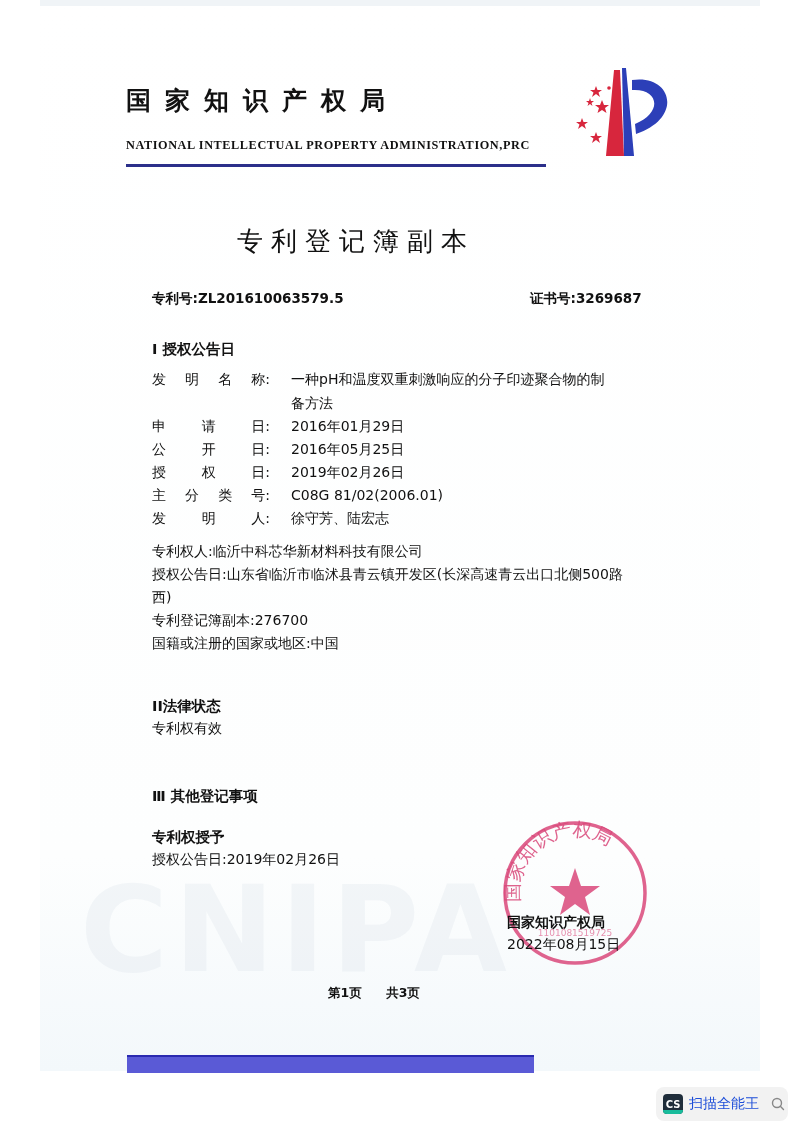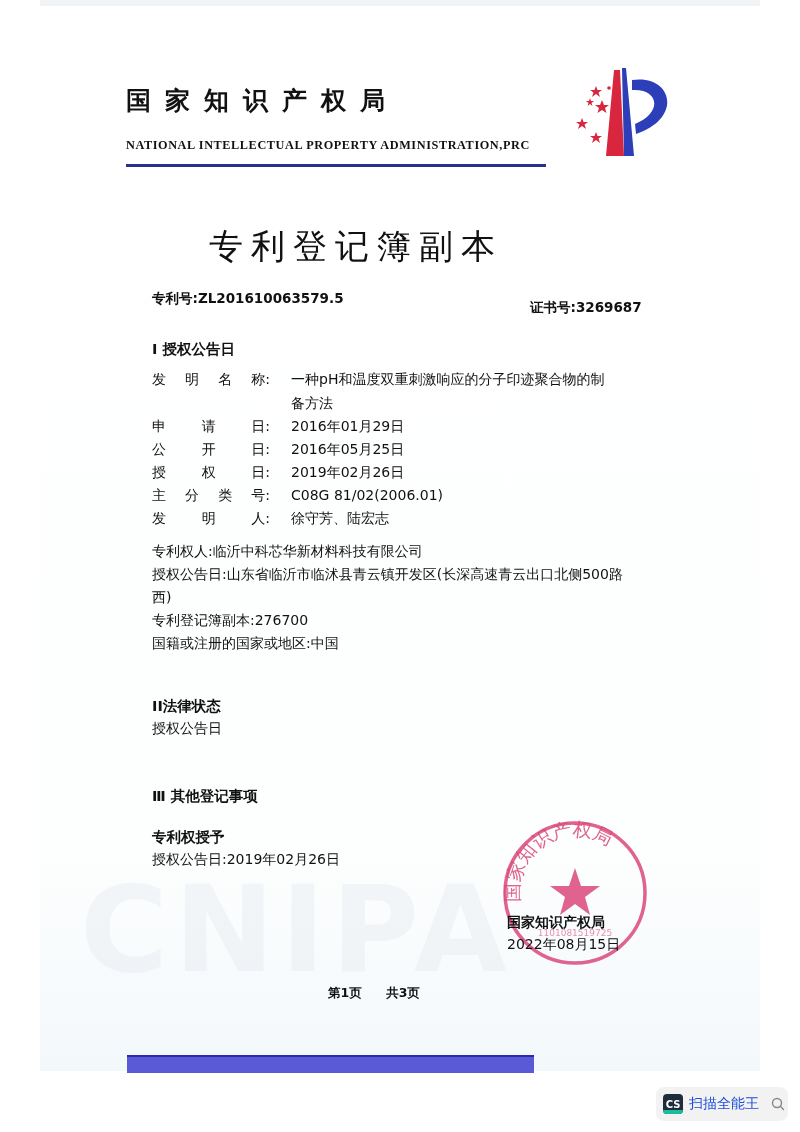--- a/index.html
+++ b/index.html
@@ -10,21 +10,21 @@
   .page-fade-top { position:absolute; left:40px; top:0; width:720px; height:6px; background:#f0f4f7; }
   .blue-strip { position:absolute; left:127px; top:1055px; width:407px; height:16px;
                 background:#5a5ad6; border-top:2px solid #2a2ab0; }
   .org-cn { position:absolute; left:126px; top:84px; font-size:25px; font-weight:bold;
             letter-spacing:14px; font-family:"DejaVu Serif",serif; color:#111; }
   .org-en { position:absolute; left:126px; top:138px; font-size:12.5px; font-weight:bold;
             letter-spacing:0.6px; font-family:"Liberation Serif",serif; color:#111; transform:scaleX(0.98); transform-origin:left; }
   .header-rule { position:absolute; left:126px; top:164px; width:420px; height:3px; background:#2b2f8a; }
   .logo { position:absolute; left:572px; top:64px; width:110px; height:96px; }
   .doc-title { position:absolute; left:0; width:712px; top:224px; text-align:center;
-               font-size:34px; letter-spacing:8px; font-family:"DejaVu Sans",sans-serif; }
+               font-size:26px; letter-spacing:8px; font-family:"DejaVu Sans",sans-serif; }
   .bold { font-weight:bold; }
   .line { position:absolute; font-size:14px; white-space:nowrap; font-family:"DejaVu Sans",sans-serif; }
   .sec { font-weight:bold; font-size:14.5px; }
   .label-spaced { position:absolute; left:152px; font-size:14px; font-family:"DejaVu Sans",sans-serif; width:118px; display:flex; justify-content:space-between; }
   .value { position:absolute; left:291px; font-size:14px; font-family:"DejaVu Sans",sans-serif; white-space:nowrap; }
   .seal { position:absolute; left:500px; top:818px; width:150px; height:150px; }
   .watermark { position:absolute; left:80px; top:860px; font-size:120px; font-weight:bold;
                color:rgba(200,210,220,0.18); font-family:"DejaVu Sans",sans-serif; letter-spacing:6px; }
   .stamp-text { position:absolute; left:507px; font-size:14px; font-weight:bold; font-family:"DejaVu Sans",sans-serif; color:#111; }
   .footer { position:absolute; left:0; width:748px; top:985px; text-align:center; font-size:12.5px; font-weight:bold; font-family:"DejaVu Sans",sans-serif; }
@@ -55,21 +55,21 @@
   <polygon points="18,34 19,37 22,37 19.5,39 20.5,42 18,40 15.5,42 16.5,39 14,37 17,37" fill="#d7263d"></polygon>
   <polygon points="30,36 32,41 37,41 33,44 34.5,49 30,46 25.5,49 27,44 23,41 28,41" fill="#d7263d"></polygon>
   <polygon points="10,54 11.5,58 16,58 12.5,60.5 14,65 10,62 6,65 7.5,60.5 4,58 8.5,58" fill="#d7263d"></polygon>
   <polygon points="24,68 25.5,72 30,72 26.5,74.5 28,79 24,76 20,79 21.5,74.5 18,72 22.5,72" fill="#d7263d"></polygon>
   <circle cx="37" cy="24" r="1.8" fill="#d7263d"></circle>
 </svg>
 
 <div class="doc-title">专利登记簿副本</div>
 
 <div class="line bold" style="left:152px;top:290px;font-size:13.5px;">专利号:ZL201610063579.5</div>
-<div class="line bold" style="left:530px;top:290px;font-size:13.5px;margin-top:9px;">证书号:3269687</div>
+<div class="line bold" style="left:530px;top:290px;font-size:13.5px;">证书号:3269687</div>
 
 <div class="line sec" style="left:152px;top:340px;">I 授权公告日</div>
 
 <div class="label-spaced" style="top:371px;">
   <span>发</span>
   <span>明</span>
   <span>名</span>
   <span>称:</span>
 </div>
 <div class="value" style="top:371px;">一种pH和温度双重刺激响应的分子印迹聚合物的制</div>
@@ -111,21 +111,21 @@
 </div>
 <div class="value" style="top:510px;">徐守芳、陆宏志</div>
 
 <div class="line" style="left:152px;top:543px;">专利权人:临沂中科芯华新材料科技有限公司</div>
 <div class="line" style="left:152px;top:566px;">授权公告日:山东省临沂市临沭县青云镇开发区(长深高速青云出口北侧500路</div>
 <div class="line" style="left:152px;top:589px;">西)</div>
 <div class="line" style="left:152px;top:612px;">专利登记簿副本:276700</div>
 <div class="line" style="left:152px;top:635px;">国籍或注册的国家或地区:中国</div>
 
 <div class="line sec" style="left:152px;top:697px;">II法律状态</div>
-<div class="line" style="left:152px;top:720px;">授权公告日</div>
+<div class="line" style="left:152px;top:720px;">专利权有效</div>
 
 <div class="line sec" style="left:152px;top:787px;">Ⅲ 其他登记事项</div>
 <div class="line sec" style="left:152px;top:828px;">专利权授予</div>
 <div class="line" style="left:152px;top:851px;">授权公告日:2019年02月26日</div>
 
 <div class="watermark">CNIPA</div>
 
 <svg class="seal" viewBox="0 0 150 150">
   <circle cx="75" cy="75" r="70" fill="none" stroke="#d9487a" stroke-width="3.5" opacity="0.85"></circle>
   <defs>

